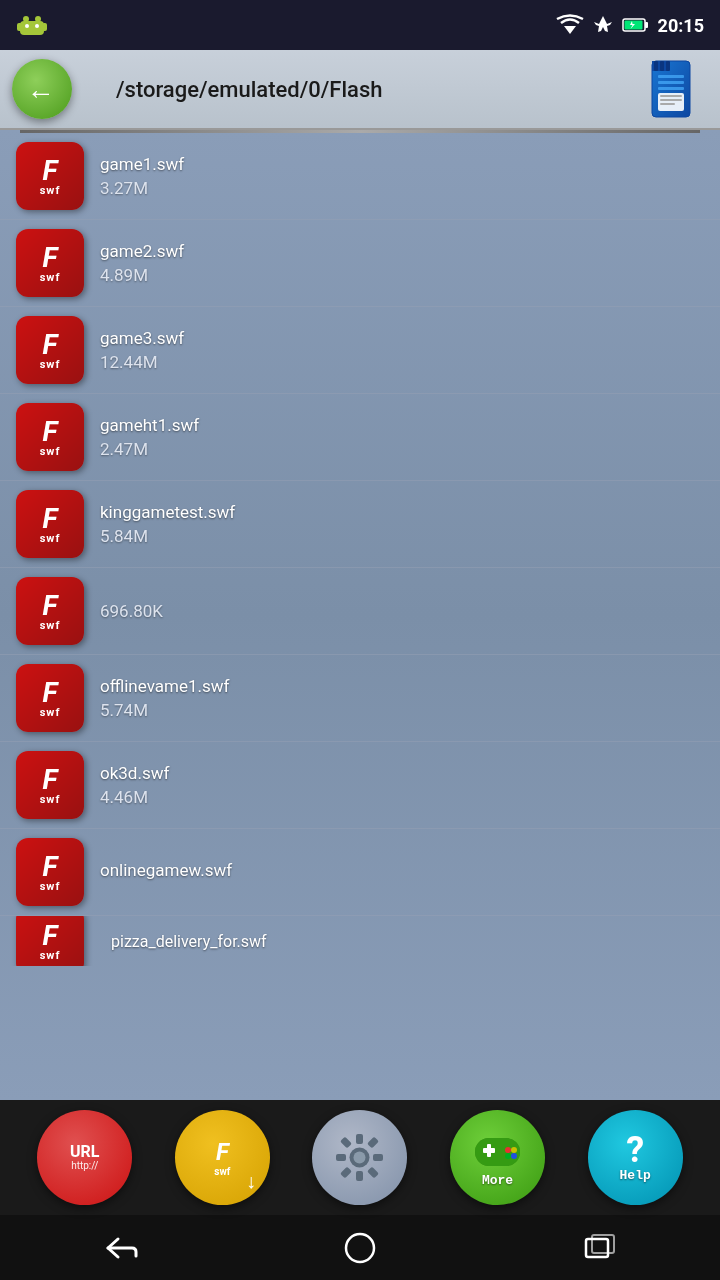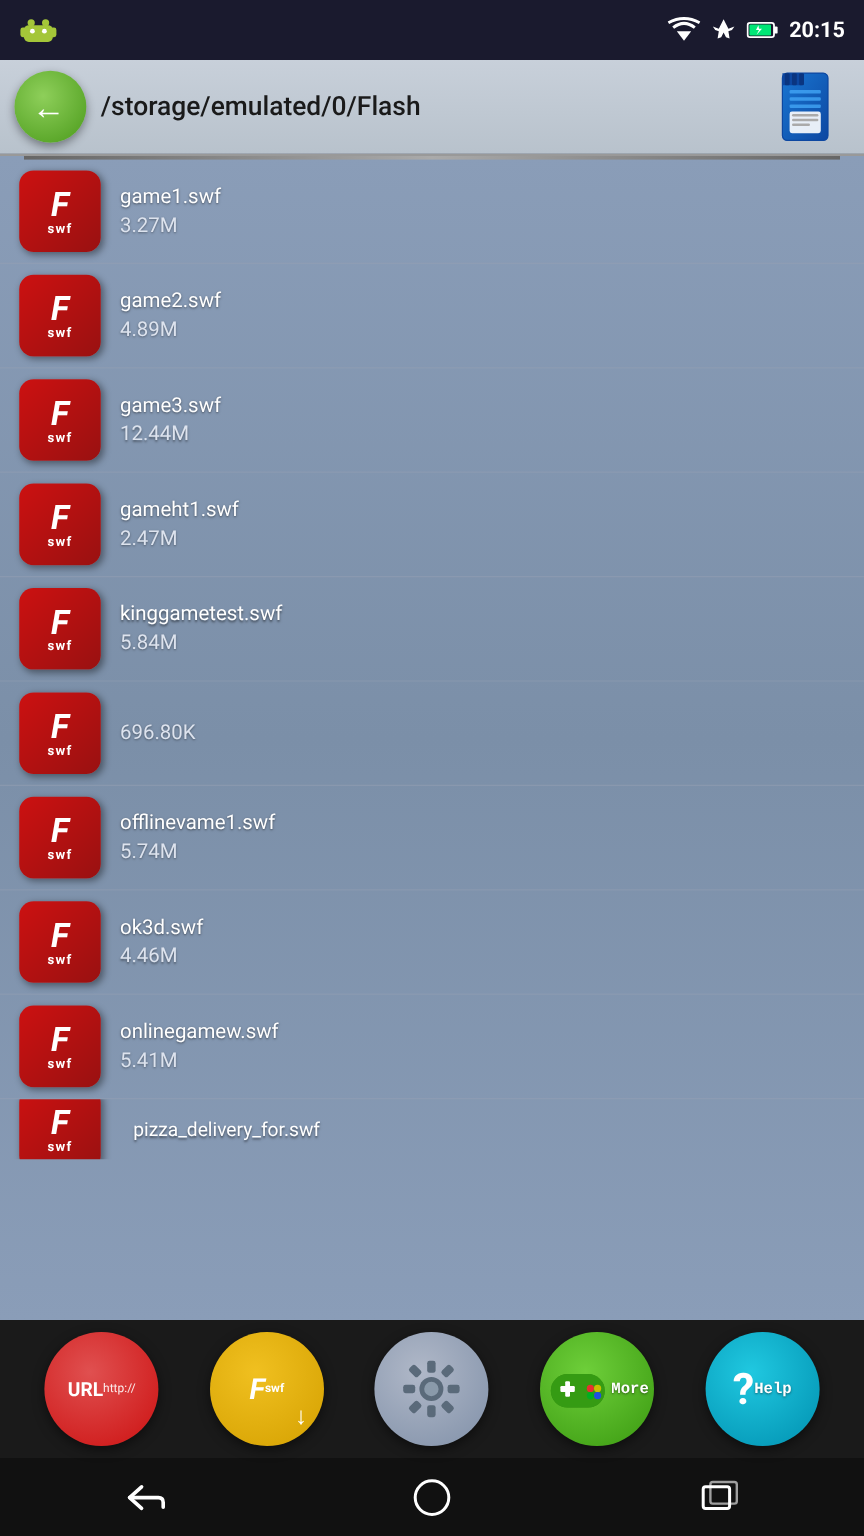--- a/index.html
+++ b/index.html
@@ -54,20 +54,21 @@
       color: white;
       font-size: 28px;
       font-weight: bold;
       margin-left: -3px;
     }
     .path-text {
       color: #1a1a1a;
       font-size: 22px;
       font-weight: 500;
       flex: 1;
+      margin-left: 32px;
     }
     .sd-icon {
       width: 64px;
       height: 64px;
       flex-shrink: 0;
     }
 
     
     .file-list {
       flex: 1;
@@ -154,20 +155,21 @@
       align-items: center;
       justify-content: space-around;
       padding: 8px 16px;
       flex-shrink: 0;
     }
     .nav-btn {
       width: 95px;
       height: 95px;
       border-radius: 50%;
       display: flex;
+      flex-direction: column;
       align-items: center;
       justify-content: center;
       cursor: pointer;
       position: relative;
     }
     .nav-btn-url {
       background: radial-gradient(circle at 40% 35%, #e05050, #cc1111);
       box-shadow: 0 3px 10px rgba(0,0,0,0.5);
     }
     .nav-btn-flash {
@@ -395,21 +397,20 @@
           <div class="file-size">4.46M</div>
         </div>
       </div>
       <div class="file-item">
         <div class="file-icon">
           <span class="file-icon-f">F</span>
           <span class="file-icon-swf">swf</span>
         </div>
         <div class="file-info">
           <div class="file-name">onlinegamew.swf</div>
-          <div class="file-size">5.41M</div>
         </div>
       </div>
       <div class="file-item-partial">
         <div class="file-icon">
           <span class="file-icon-f">F</span>
           <span class="file-icon-swf">swf</span>
         </div>
         <span class="file-name-partial">pizza_delivery_for.swf</span>
       </div>
     </div>

